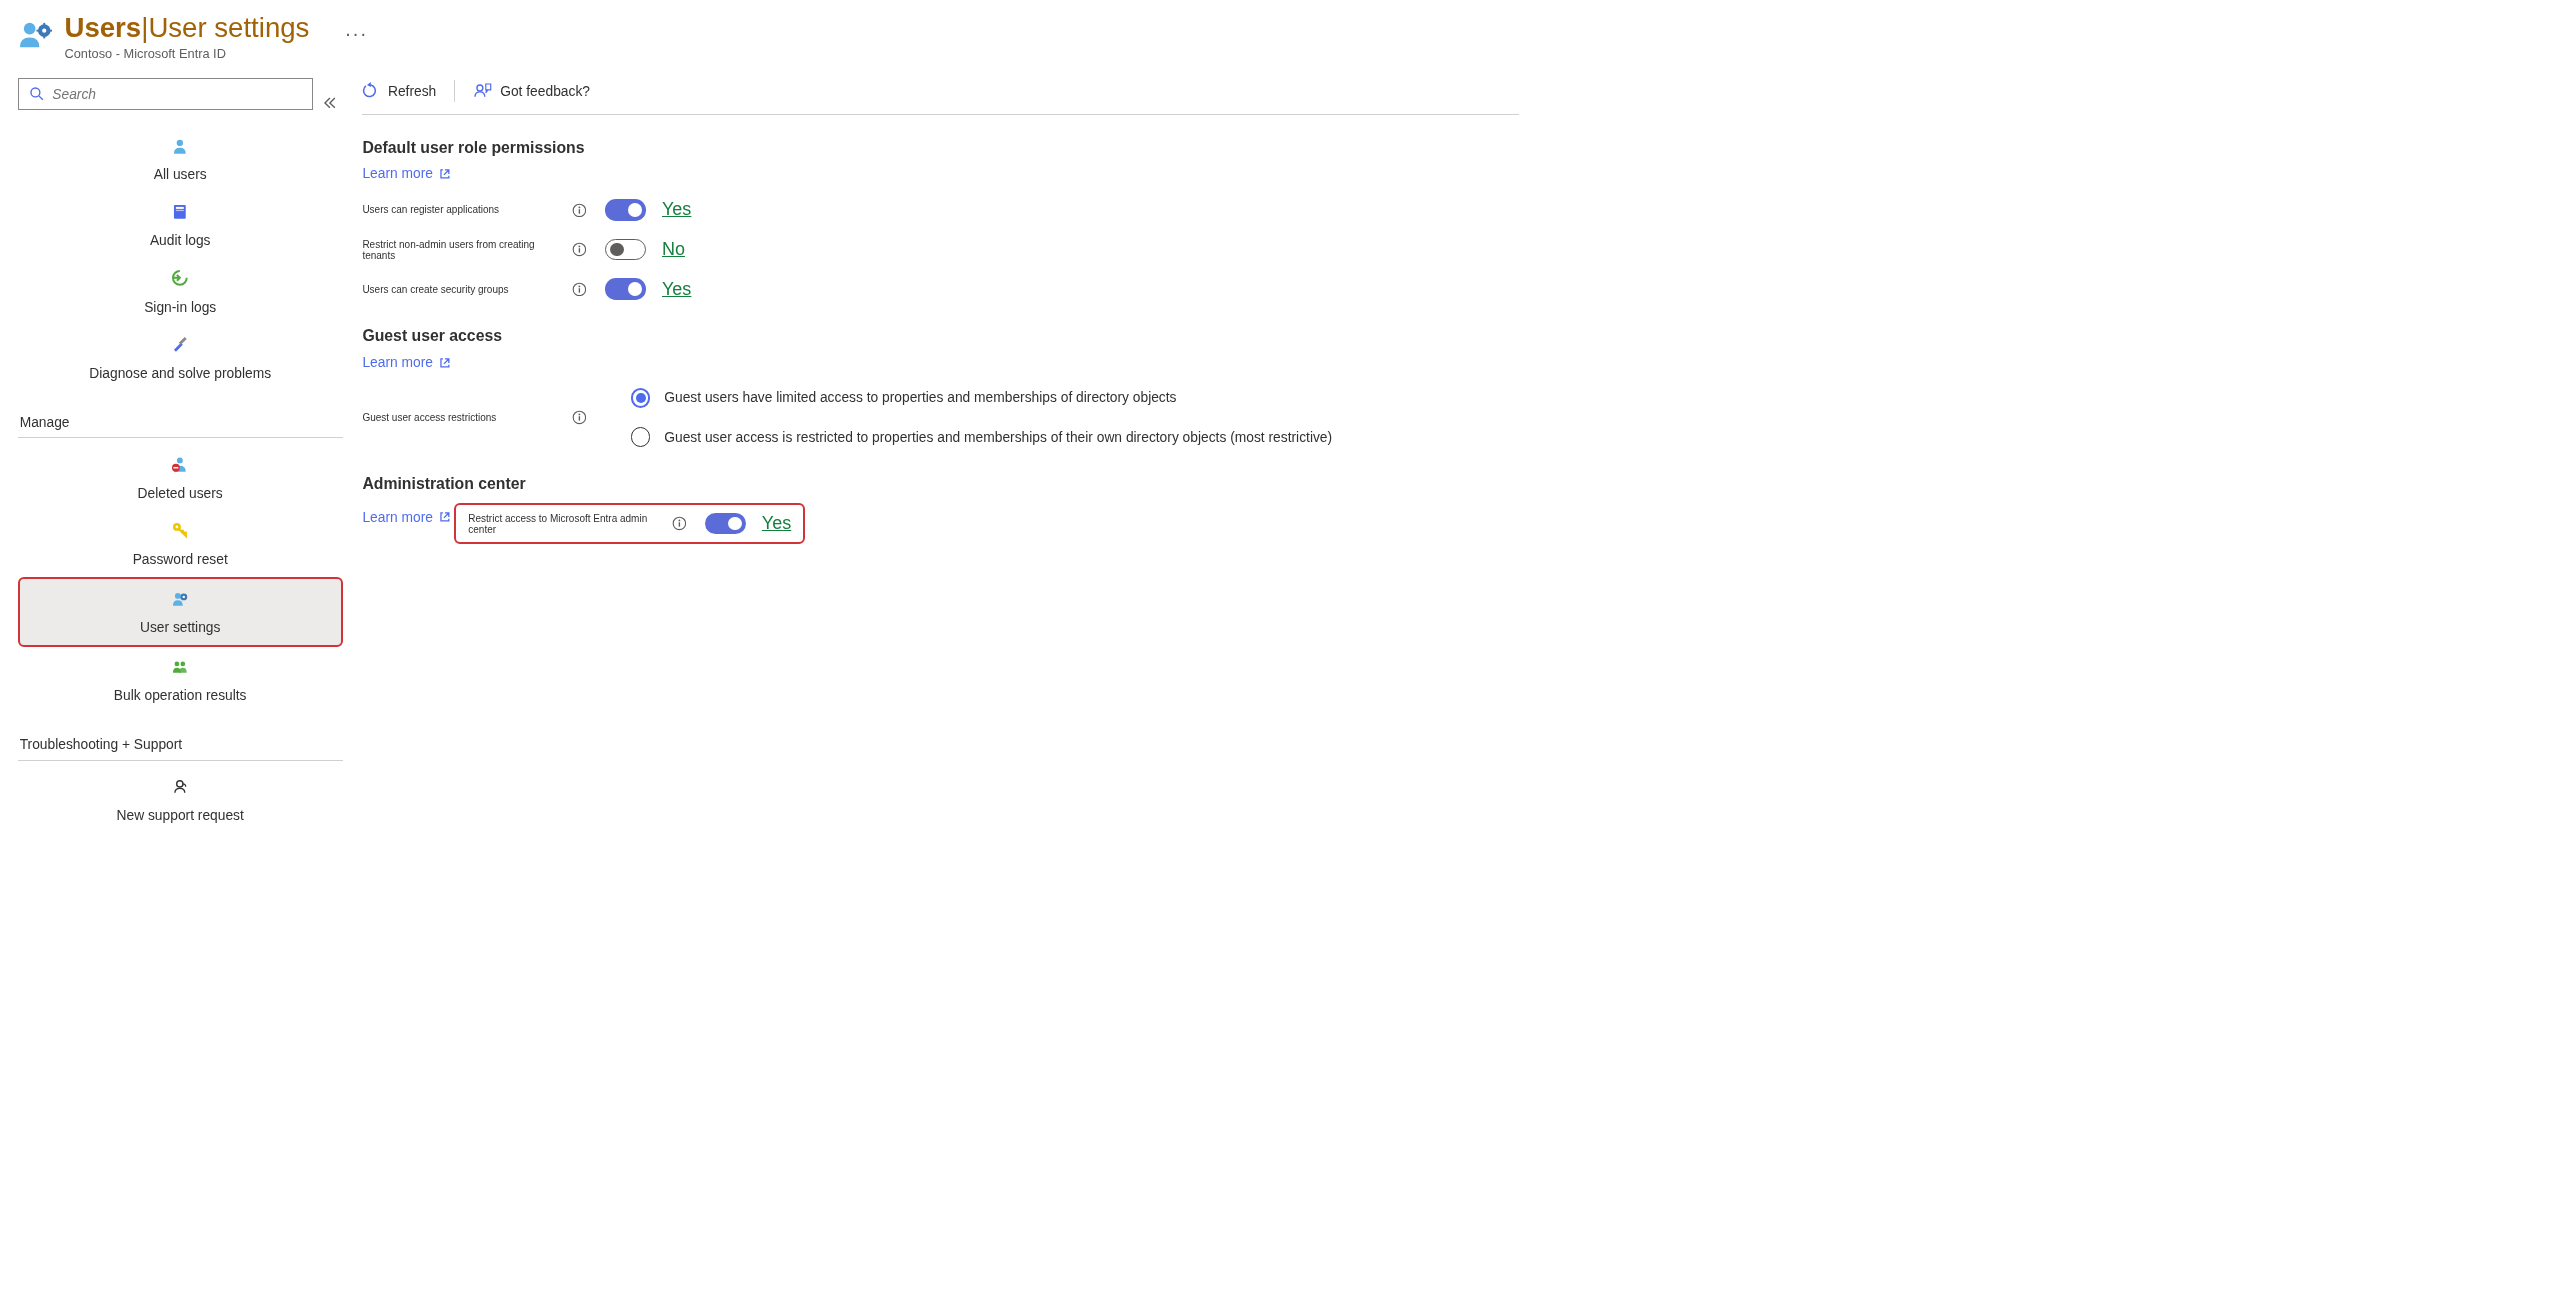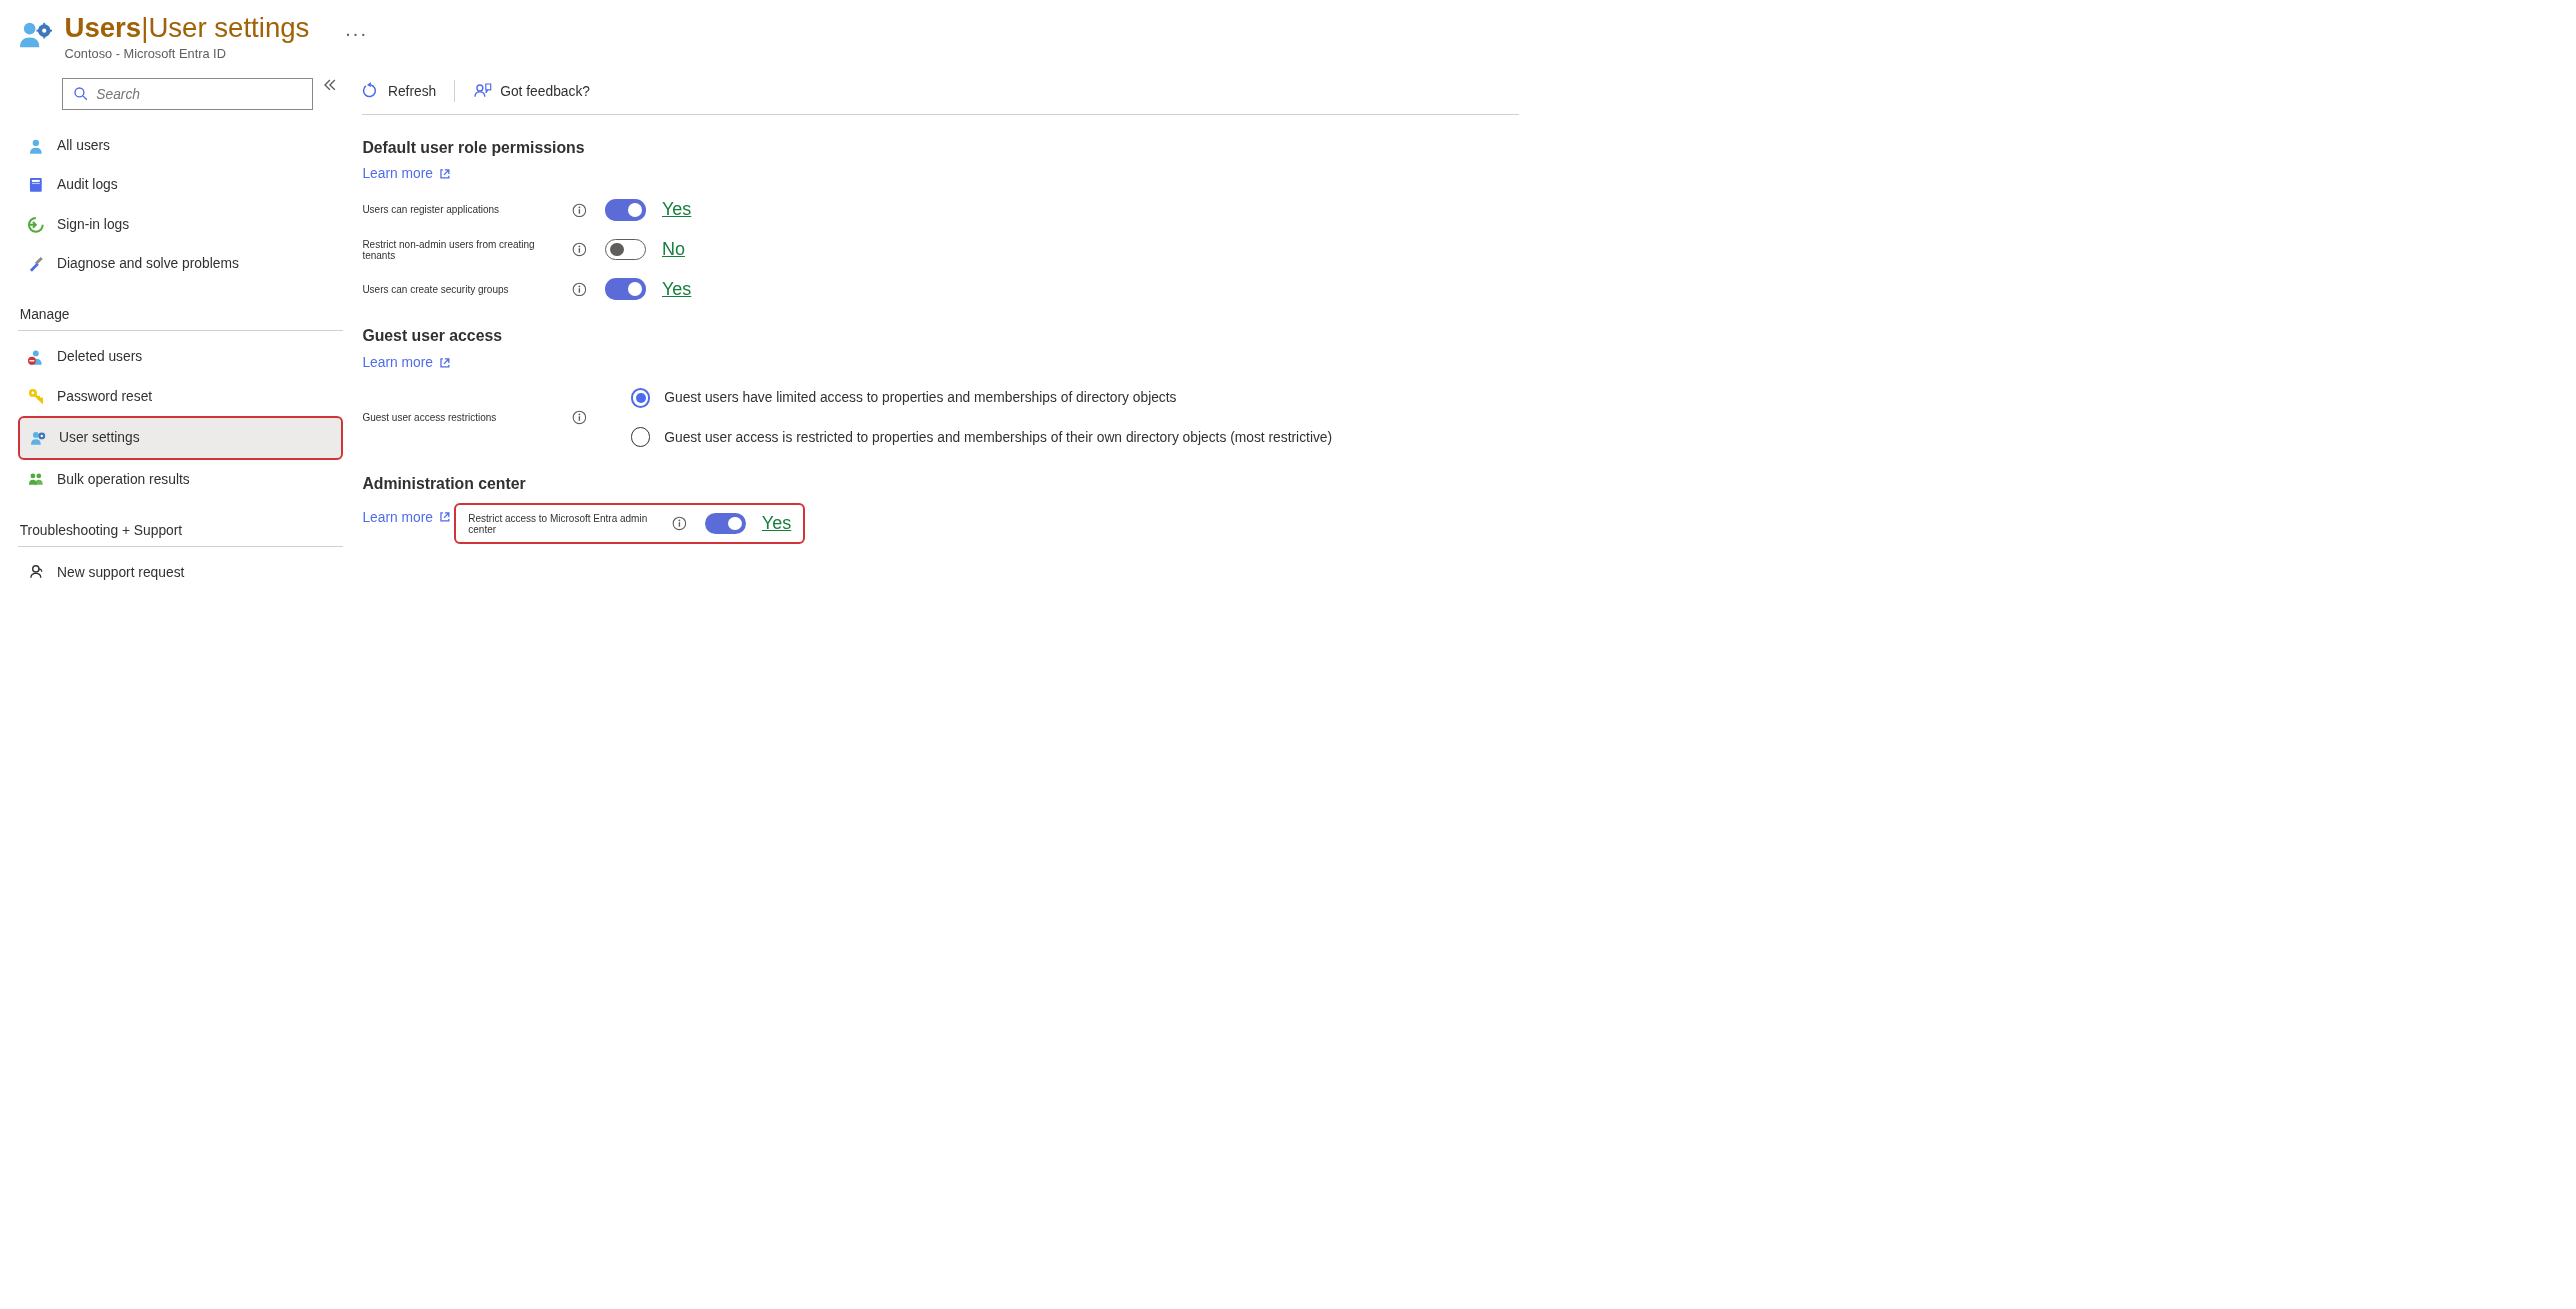--- a/index.html
+++ b/index.html
@@ -18,35 +18,36 @@
   .header-text { display: flex; flex-direction: column; }
   .header-title { font-size: 27.6px; font-weight: 400; color: #a16207; display: flex; align-items: center; gap: 0; }
   .header-title .bold { font-weight: 600; }
   .header-sub { font-size: 12.8px; color: #605e5c; margin-top: 2px; }
   .header-more { margin-left: 23.6px; font-size: 19.7px; color: #605e5c; letter-spacing: 1px; align-self: flex-start; margin-top: 9.9px; cursor: pointer; }
 
   .cols { display: flex; gap: 19.7px; }
 
   
   .sidebar { width: 325px; flex: 0 0 325px; }
-  .search-row { display: flex; align-items: flex-start; gap: 9.9px; margin-bottom: 15.8px; margin-left: 44px; }
+  .search-row { display: flex; align-items: flex-end; gap: 9.9px; margin-bottom: 15.8px; }
   .search-box {
     flex: 1; display: flex; align-items: center; gap: 7.9px;
     border: 1px solid #8a8886; padding: 3.9px 9.9px; height: 31.5px;
   }
   .search-input {
     border: none; outline: none; font-size: 13.8px; color: #605e5c;
     font-style: italic; flex: 1; background: transparent;
   }
   .collapse-btn { width: 19.7px; text-align: center; color: #605e5c; cursor: pointer; font-size: 12.8px; }
 
   .nav-item {
     display: flex; align-items: center; gap: 11.8px;
     padding: 9.9px 7.9px; cursor: pointer; font-size: 13.8px;
     color: #323130;
+    flex-direction: column;
   }
   .nav-item.selected { background: #edebe9; }
   .nav-icon { width: 19.7px; height: 19.7px; flex: 0 0 19.7px; display: flex; align-items: center; justify-content: center; }
 
   .nav-section {
     font-size: 13.8px; font-weight: 400; color: #323130;
     padding: 13.8px 2px 7.9px 2px; border-bottom: 1px solid #d2d0ce; margin-bottom: 5.9px; margin-top: 9.9px;
   }
 
   .highlight-red {

